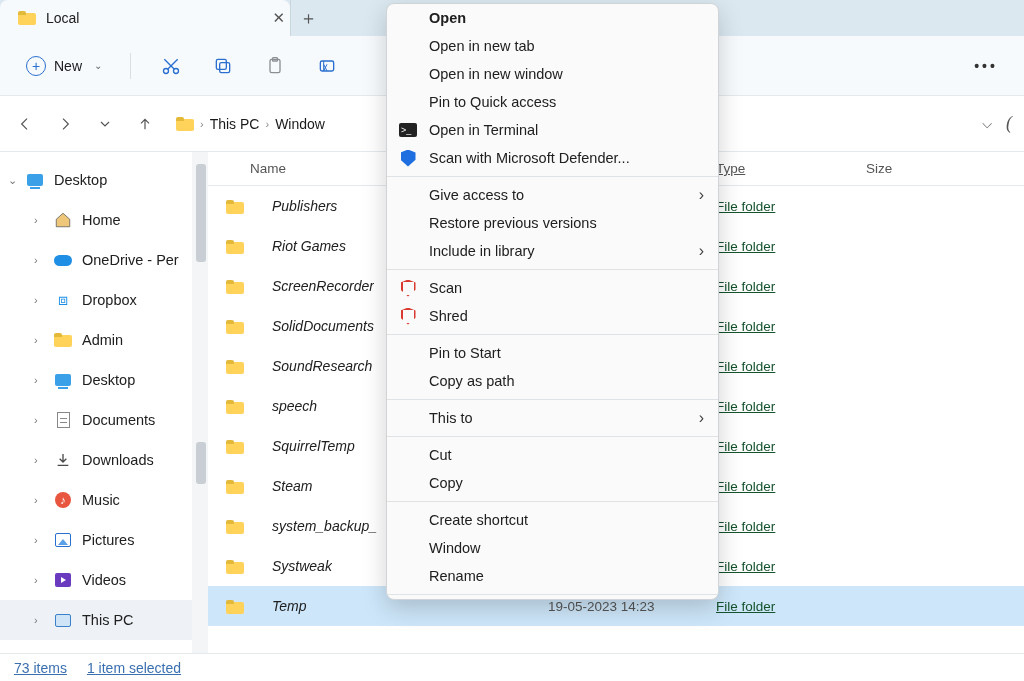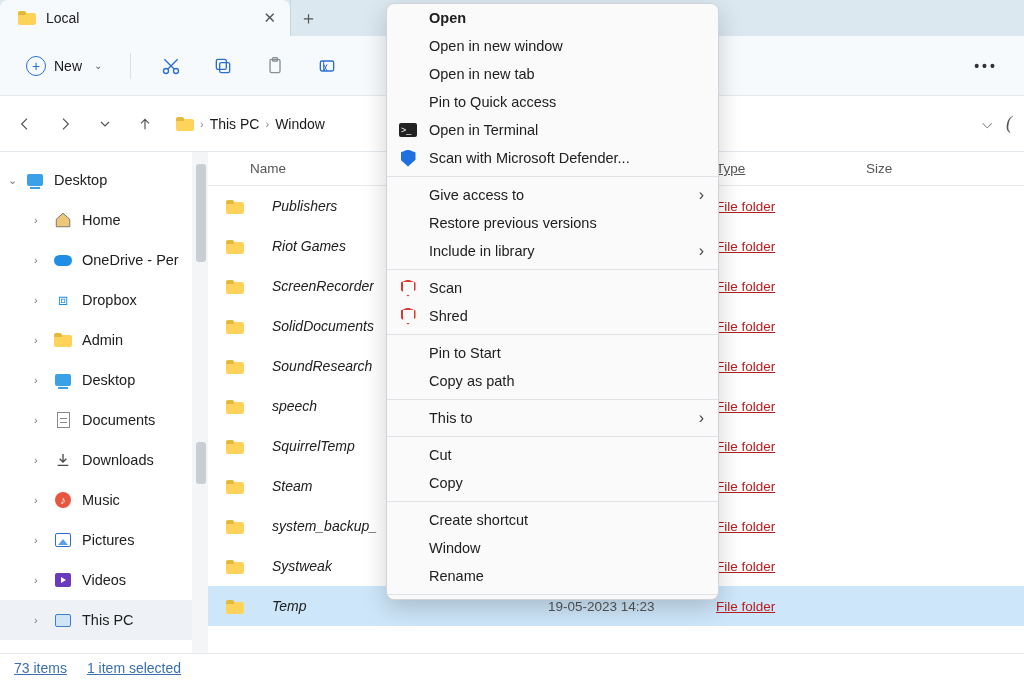--- a/index.html
+++ b/index.html
@@ -1,20 +1,20 @@
 <!DOCTYPE html>
 <html><head>
 <meta charset="utf-8">
 <style>
   * { box-sizing: border-box; font-family: "Segoe UI", sans-serif; }
   body { margin: 0; width: 1024px; height: 681px; overflow: hidden; background: #fff; color: #202020; font-size: 14px; }
 
   
   .tabbar { display: flex; align-items: center; height: 36px; background: #dbe8f0; }
-  .tab { display: flex; align-items: center; gap: 10px; height: 100%; padding: 0 14px 0 18px; background: #f7fafd; border-top-right-radius: 8px; border-top-left-radius: 8px; min-width: 290px; }
+  .tab { display: flex; align-items: center; gap: 10px; height: 100%; padding: 0 5px 0 18px; background: #f7fafd; border-top-right-radius: 8px; border-top-left-radius: 8px; min-width: 290px; }
   .tab .close { margin-left: auto; font-size: 15px; color: #555; }
   .newtab { width: 36px; height: 36px; display: flex; align-items: center; justify-content: center; color: #555; border-left:1px solid #c9d6de; font-size:18px;}
   .folder-ic { width:18px; height:14px; position:relative; }
   .folder-ic::before { content:""; position:absolute; width:18px; height:12px; bottom:0; background:#ffd35a; border-radius:2px; }
   .folder-ic::after { content:""; position:absolute; width:8px; height:4px; top:0; left:0; background:#e3b93a; border-radius:2px 2px 0 0; }
 
   
   .toolbar { display:flex; align-items:center; height:60px; background:#f7fafd; border-bottom:1px solid #e4e9ee; padding:0 16px; gap:8px;}
   .newbtn { display:flex; align-items:center; gap:8px; padding:6px 10px; border-radius:4px; color:#1a1a1a;}
   .newbtn .plus-c { width:20px;height:20px;border:1.5px solid #2a6fcf;border-radius:50%;display:flex;align-items:center;justify-content:center;color:#2a6fcf;font-size:14px;line-height:1;}
@@ -69,21 +69,21 @@
   .fhdr { display:flex; align-items:center; height:34px; border-bottom:1px solid #e4e9ee; color:#555; font-size:13.5px;}
   .col-n{width:340px;padding-left:42px;}
   .col-d{width:168px;}
   .col-t{width:150px;text-decoration:underline;}
   .col-s{flex:1;}
   .flist{overflow-y:auto;height:calc(100% - 34px);}
   .frow{display:flex;align-items:center;height:40px;}
   .frow.sel{background:#cde6f9;}
   .frow .col-n{display:flex;align-items:flex-end;gap:28px;padding-left:18px;font-style:italic;}
   .fdate{color:#555;font-size:13.5px;}
-  .ftype{color:#b91c1c;font-size:13.5px;}
+  .ftype{color:#14532d;font-size:13.5px;}
 
   
   .ctx { position:absolute; left:386px; top:3px; width:333px; background:#fafafa; border:1px solid #d0d4d8; border-radius:8px; box-shadow:0 8px 24px rgba(0,0,0,0.18); padding:0 0; z-index:50; font-size:14.5px;}
   .ctx-item{display:flex;align-items:center;height:28px;padding-left:42px;position:relative;}
   .ctx-item.bold{font-weight:600;}
   .ctx-item:hover,.ctx-item.hov{background:#ededed;}
   .ctx-sub::after{content:"›";position:absolute;right:14px;font-size:16px;color:#444;}
   .ctx-sep{height:1px;background:#e0e3e6;margin:4px 0;}
   .ctx-ic{position:absolute;left:11px;width:20px;height:20px;display:flex;align-items:center;justify-content:center;}
   .termic{width:18px;height:14px;background:#222;border-radius:2px;color:#fff;font-size:9px;display:flex;align-items:center;padding-left:2px;}
@@ -387,24 +387,24 @@
         </div>
       </div>
   </div>
 </div>
 
 <div class="ctx" id="ctx">
     <div class="ctx-item bold">
       <span>Open</span>
     </div>
     <div class="ctx-item">
+      <span>Open in new tab</span>
+    </div>
+    <div class="ctx-item">
       <span>Open in new window</span>
-    </div>
-    <div class="ctx-item">
-      <span>Open in new tab</span>
     </div>
     <div class="ctx-item">
       <span>Pin to Quick access</span>
     </div>
     <div class="ctx-item">
       <span class="ctx-ic">
         <span class="termic">&gt;_</span>
       </span>
       <span>Open in Terminal</span>
     </div>

